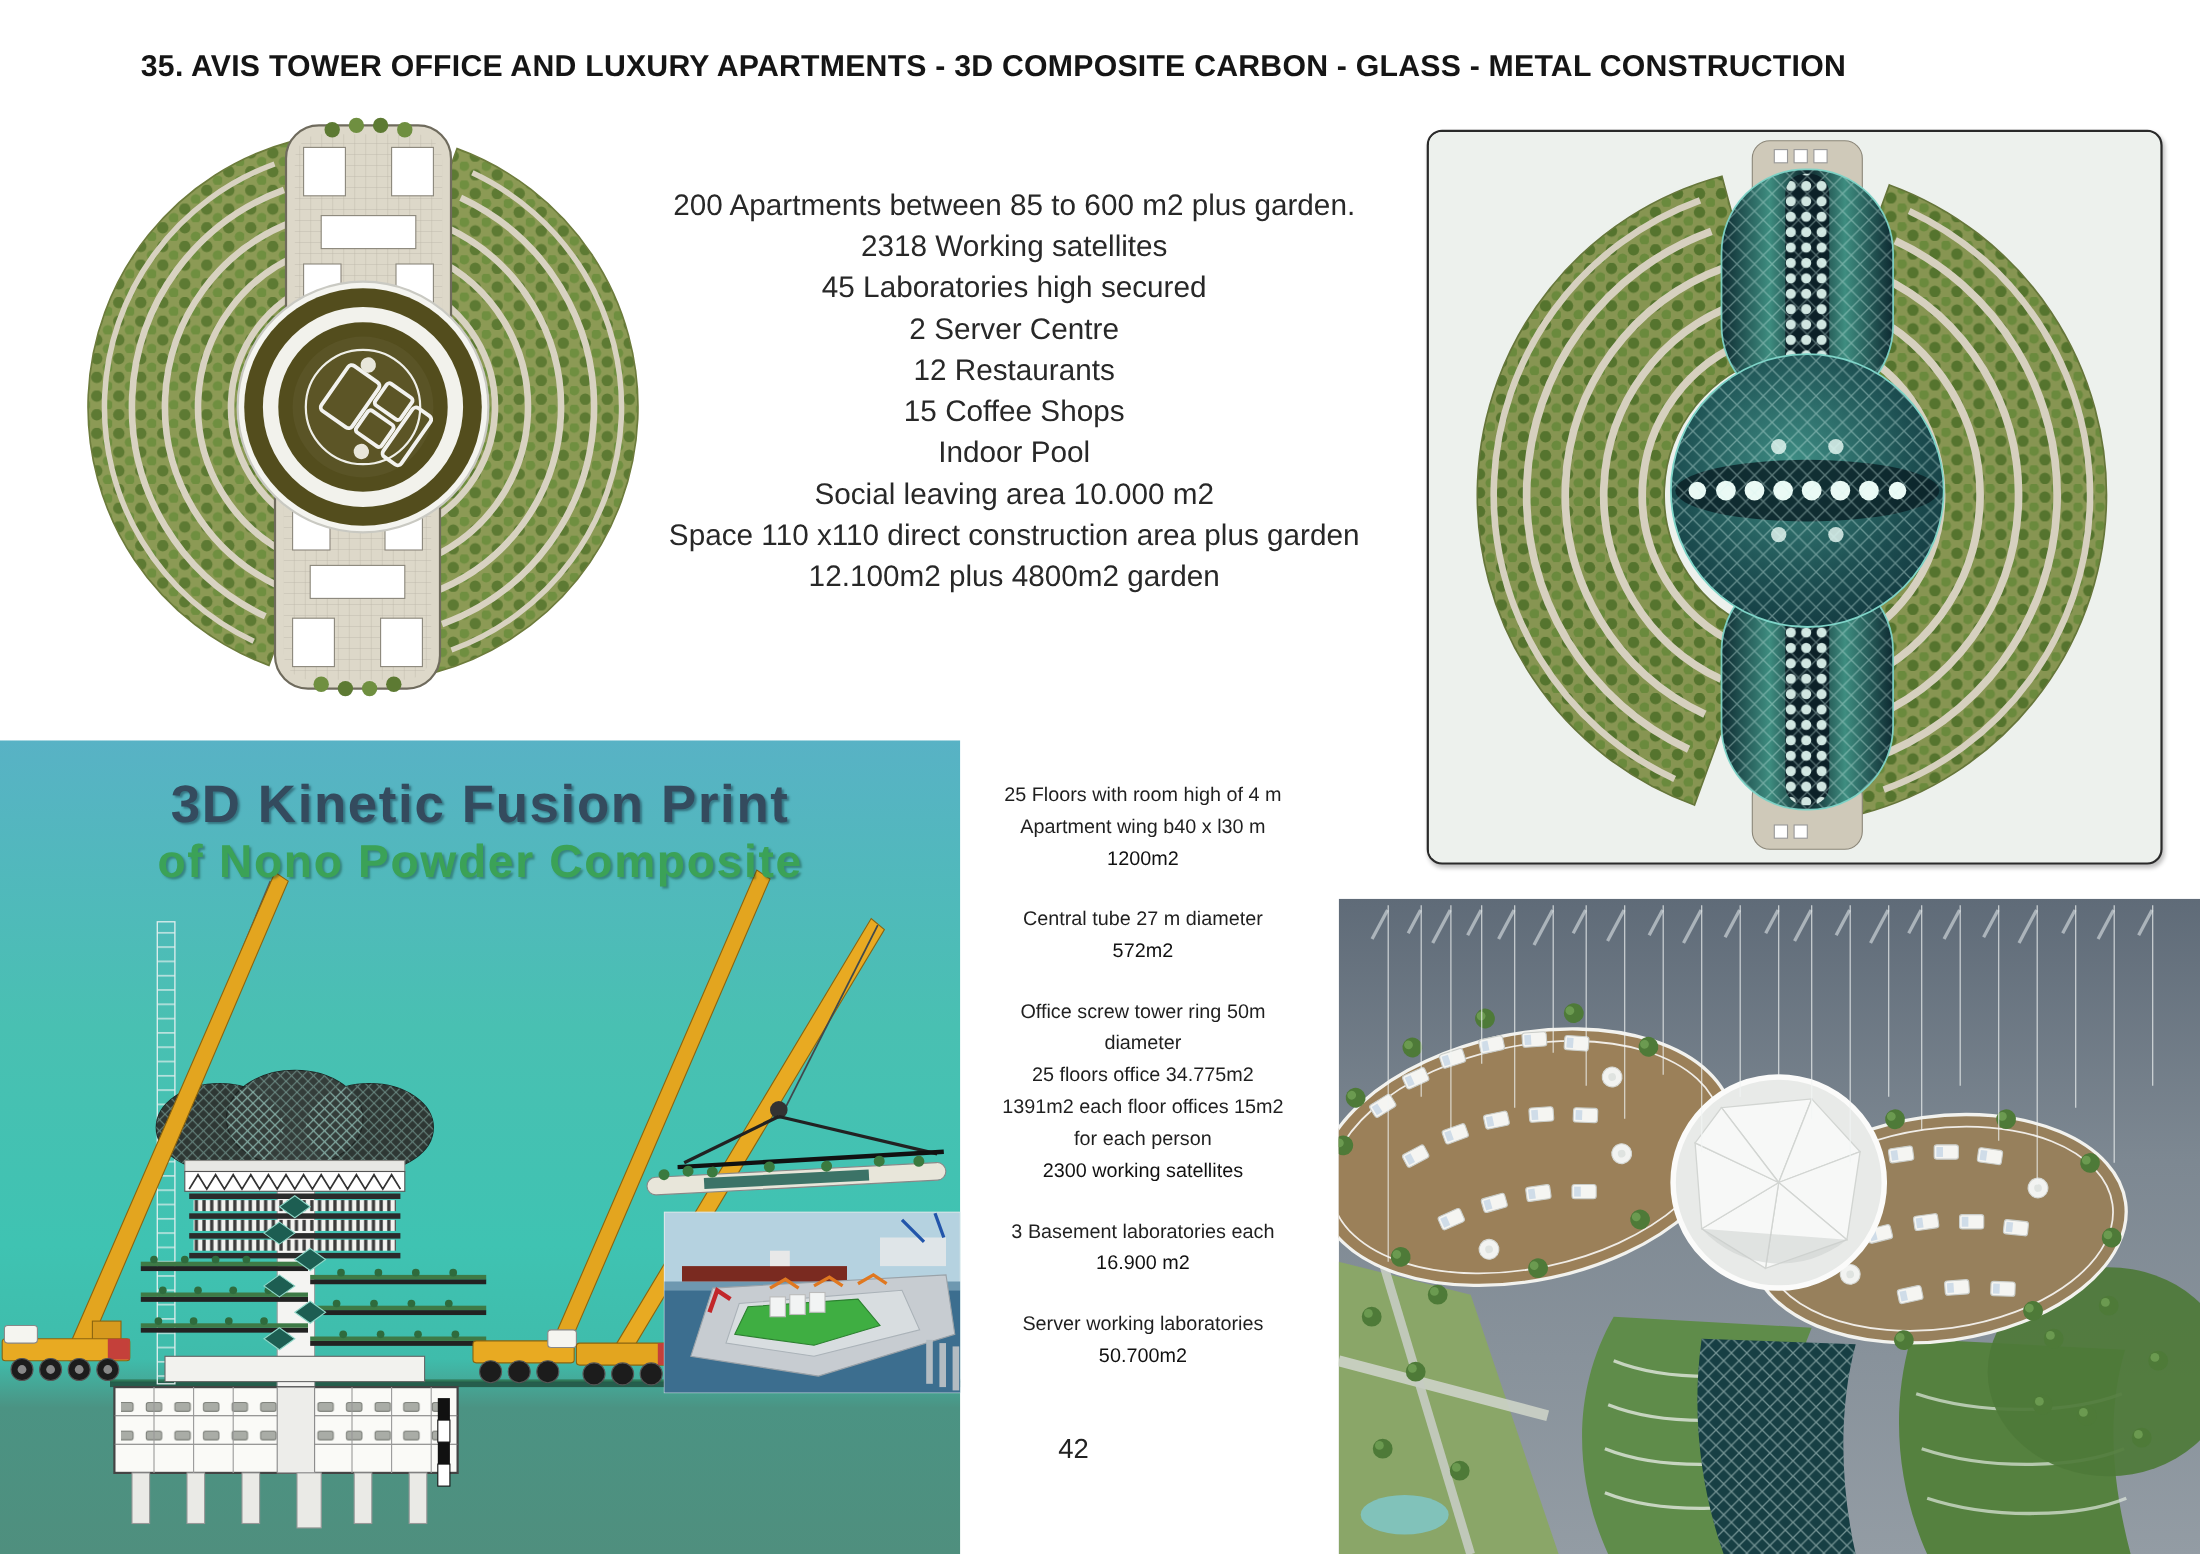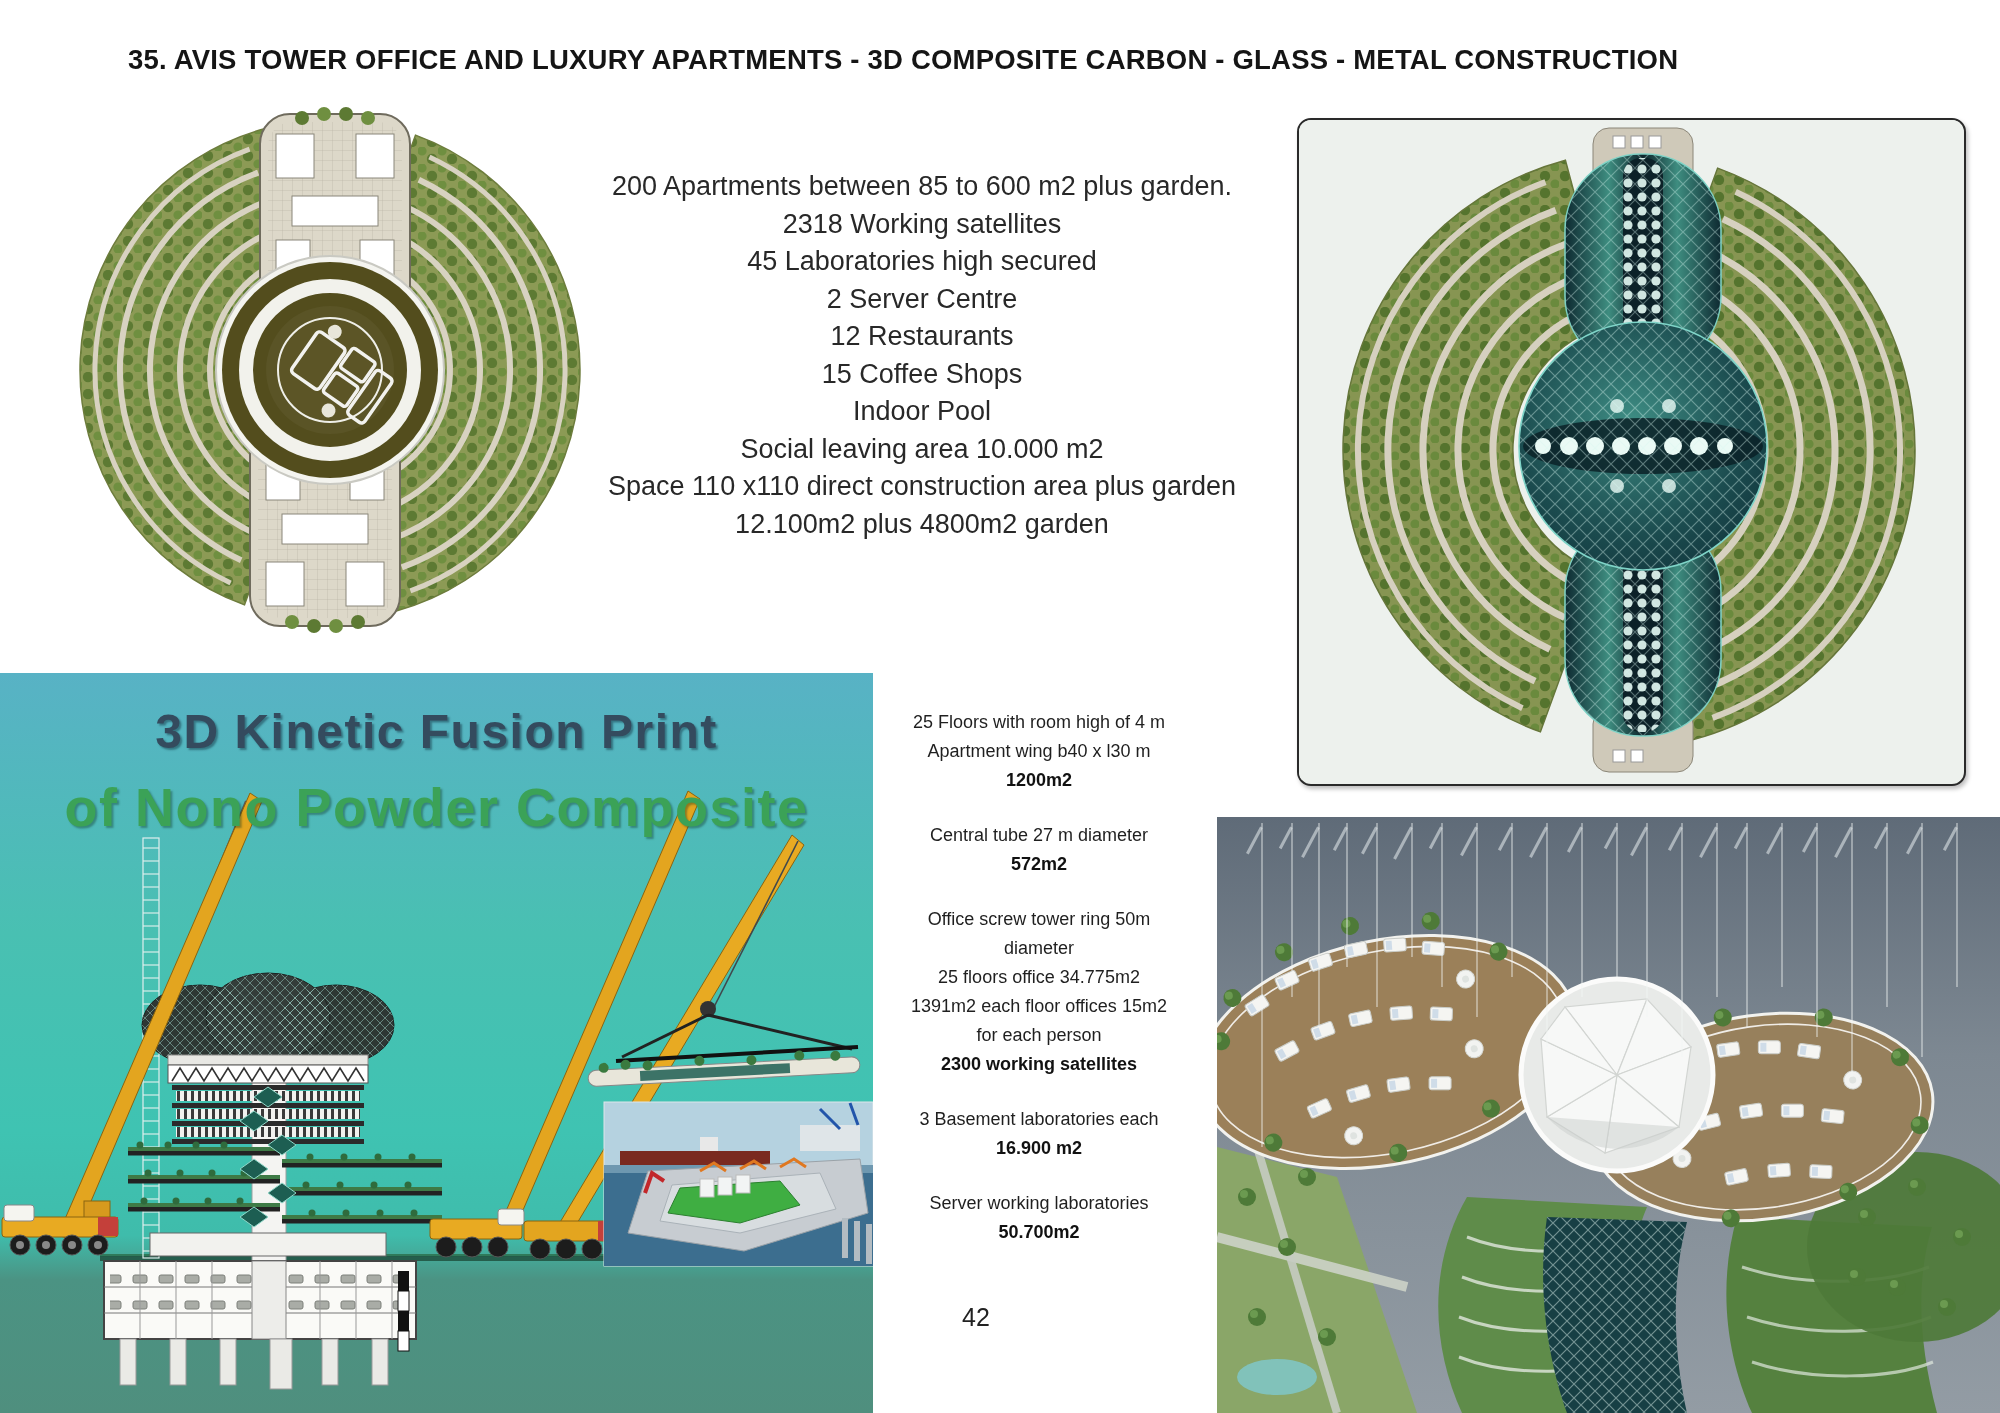--- a/index.html
+++ b/index.html
@@ -4,29 +4,29 @@
 <style>
   html,body{margin:0;padding:0;background:#ffffff;}
   #page{position:relative;width:2000px;height:1413px;background:#ffffff;overflow:hidden;
         font-family:"Liberation Sans",sans-serif;}
   .abs{position:absolute;}
   #title{left:128px;top:44px;width:1300px;font-size:27.5px;font-weight:bold;color:#151515;
          letter-spacing:.2px;white-space:nowrap;}
   #specs{left:607px;top:168px;width:630px;text-align:center;font-size:27px;line-height:37.5px;color:#282828;}
   #details{left:878px;top:708px;width:322px;text-align:center;font-size:18px;line-height:29px;color:#1f1f1f;}
   #details .grp{margin-bottom:26px;}
-  #details .b{font-weight:bold;color:#111;}
+  #details .b{font-weight:normal;color:#111;}
   #pagenum{left:962px;top:1303px;width:90px;text-align:left;font-size:25px;color:#222;}
   #planwrap{left:62px;top:100px;width:540px;height:545px;}
   #framewrap{left:1297px;top:118px;width:665px;height:664px;background:#edf1ed;
              border:2.5px solid #2a2a2a;border-radius:14px;box-shadow:2px 3px 4px rgba(0,0,0,.25);overflow:hidden;}
   #kineticwrap{left:0;top:673px;width:873px;height:740px;}
   #ktitle1{left:0;top:704px;width:873px;text-align:center;font-size:48px;font-weight:bold;color:#344b5e;
            letter-spacing:1.5px;text-shadow:2px 2px 2px rgba(15,40,55,.45);}
-  #ktitle2{left:0;top:776px;width:873px;text-align:center;font-size:54px;font-weight:bold;color:#3ba257;
+  #ktitle2{left:0;top:759px;width:873px;text-align:center;font-size:42px;font-weight:bold;color:#3ba257;
            letter-spacing:1.5px;text-shadow:2px 2px 2px rgba(15,55,35,.4);}
   #aerialwrap{left:1217px;top:817px;width:783px;height:596px;}
   svg{display:block;}
 </style>
 </head>
 <body>
 
 <div id="page">
 
   <div class="abs" id="title">35. AVIS TOWER OFFICE AND LUXURY APARTMENTS - 3D COMPOSITE CARBON - GLASS - METAL CONSTRUCTION</div>

